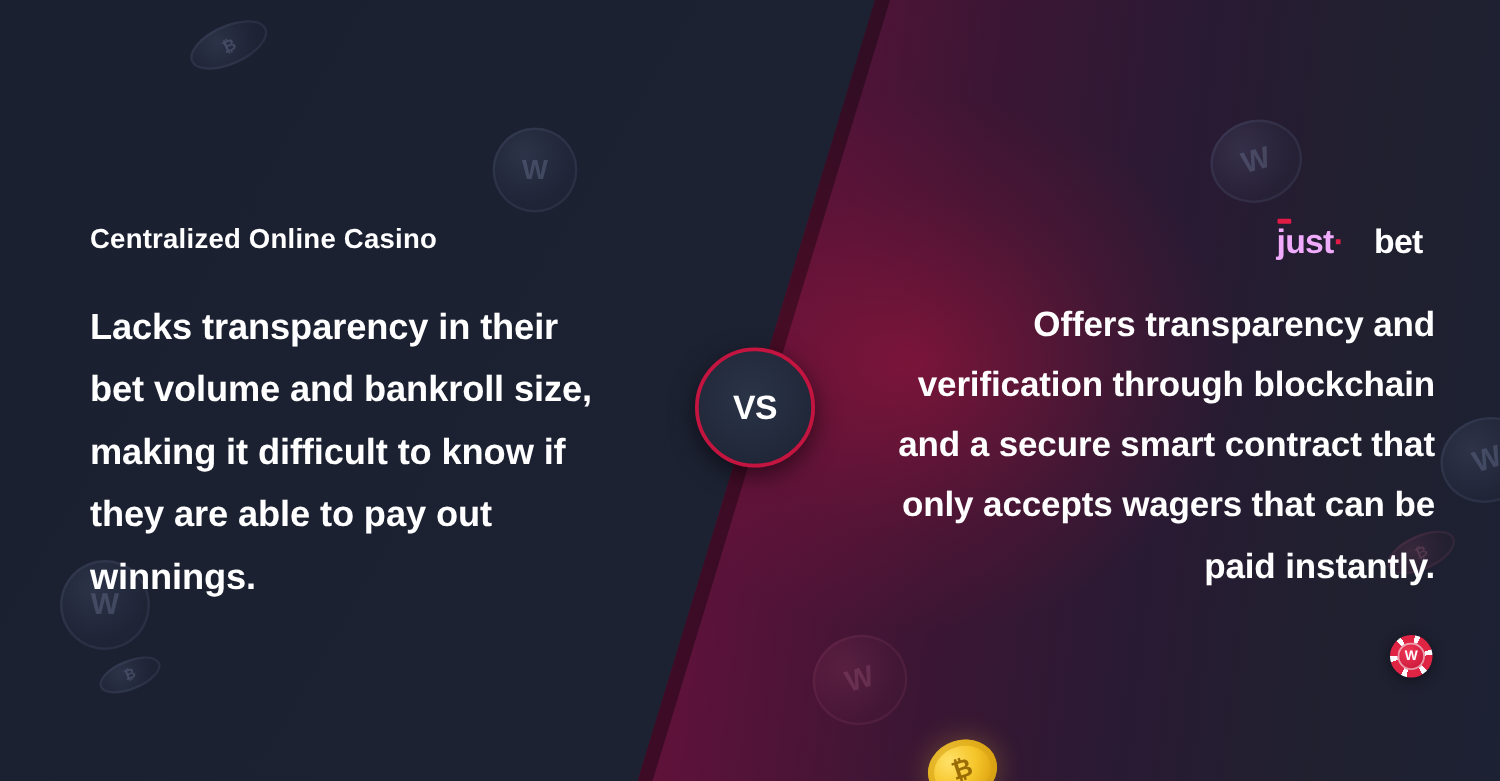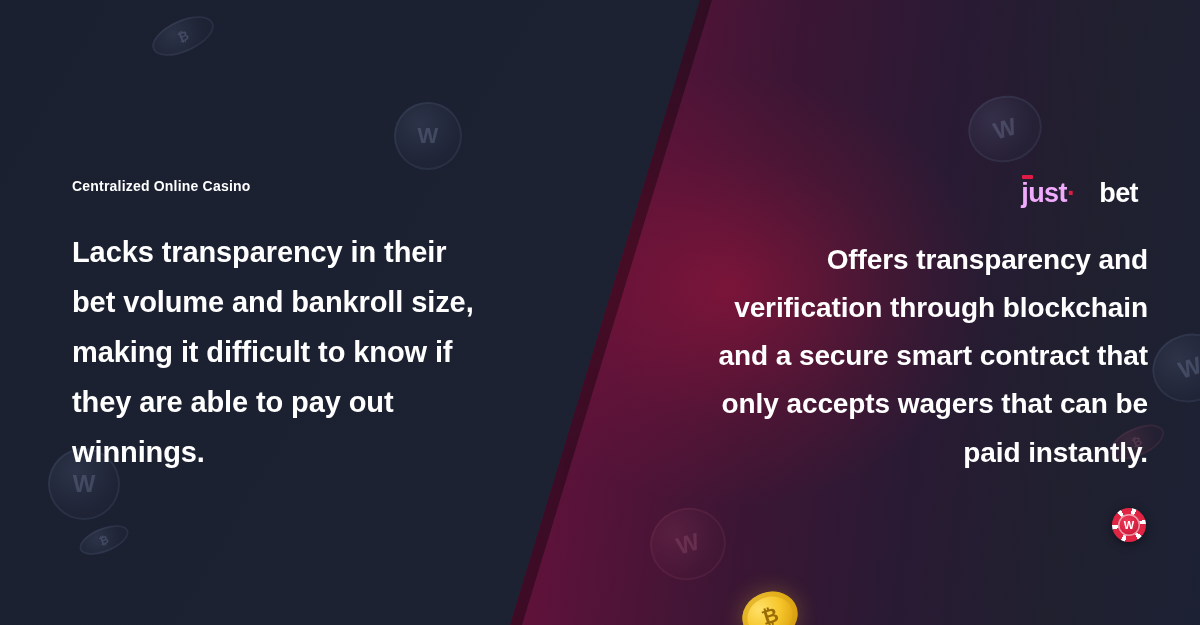--- a/index.html
+++ b/index.html
@@ -116,21 +116,21 @@
 
   
   .left-content {
     position: absolute;
     left: 72px;
     top: 178px;
     width: 410px;
   }
   .left-heading {
     color: #ffffff;
-    font-size: 14px;
+    font-size: 22px;
     font-weight: bold;
     letter-spacing: 0.2px;
     margin: 0 0 34px 0;
   }
   .left-body {
     color: #ffffff;
     font-size: 29px;
     font-weight: bold;
     line-height: 1.72;
     margin: 0;
@@ -250,20 +250,23 @@
     <div class="red-chip-inner">
       <span>W</span>
     </div>
   </div>
 
   <div class="left-content">
     <h2 class="left-heading">Centralized Online Casino</h2>
     <p class="left-body">Lacks transparency in their bet volume and bankroll size, making it difficult to know if they are able to pay out winnings.</p>
   </div>
 
+  <div class="vs-badge">
+    <span class="vs-text">VS</span>
+  </div>
 
   <div class="logo">
     <span class="j-wrap">
       <span class="j-bar"></span>
       <span class="lg-just">just</span>
     </span><span class="lg-dot">·</span><span class="lg-bet">bet</span>
   </div>
 
   <div class="right-content">
     <p class="right-body">Offers transparency and verification through blockchain and a secure smart contract that only accepts wagers that can be paid instantly.</p>

